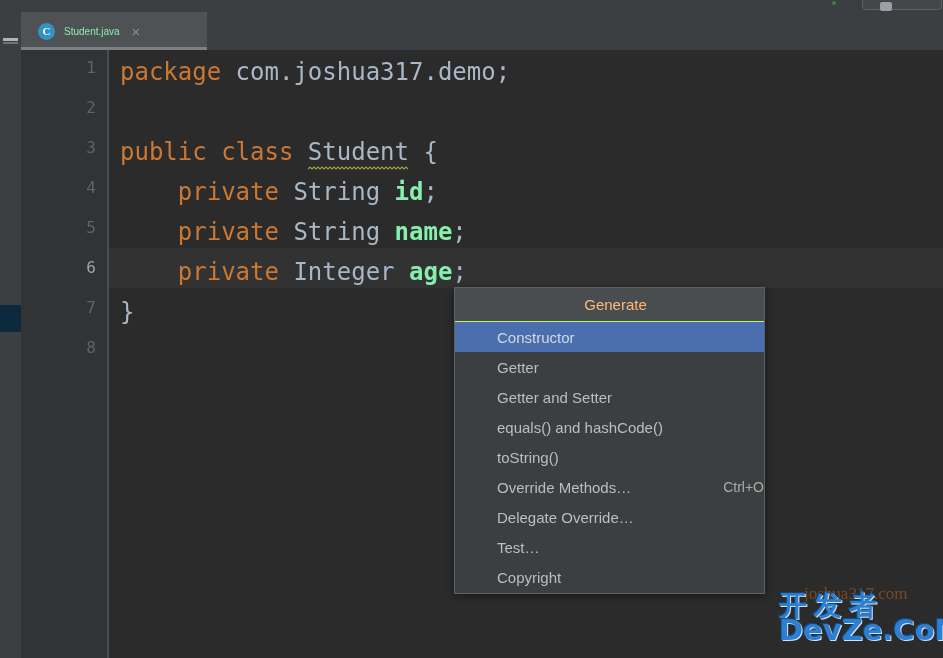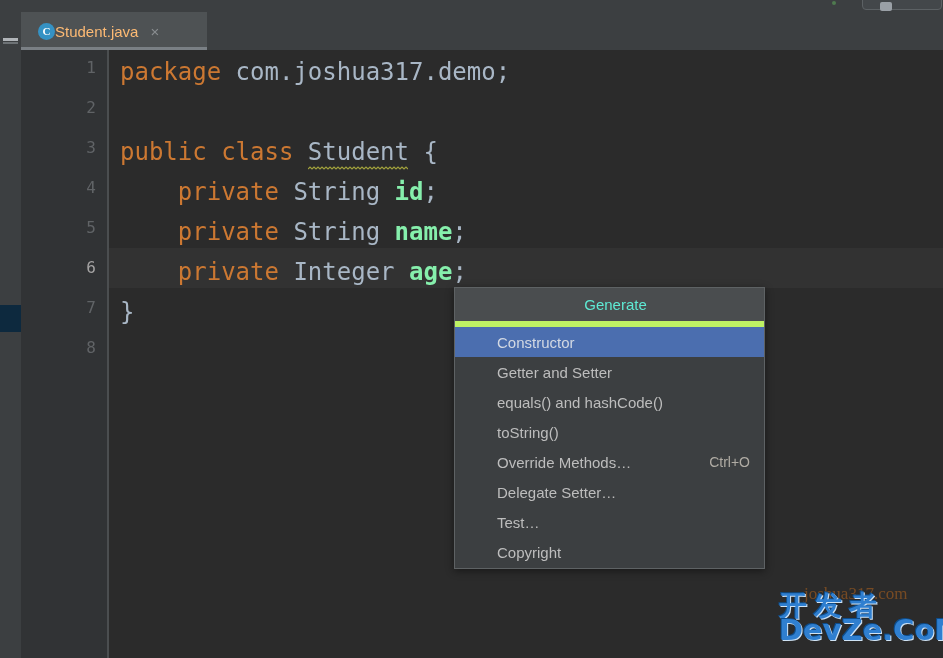--- a/index.html
+++ b/index.html
@@ -104,22 +104,23 @@
     color: #ffffff;
     font-size: 11px;
     font-weight: bold;
     display: flex;
     align-items: center;
     justify-content: center;
     flex: 0 0 auto;
     font-family: "Liberation Serif", serif;
   }
   .tab-label {
-    color: #fdba74;
-    font-size: 15px;
+    margin-left: 9px;
+    color: #86efac;
+    font-size: 10px;
     white-space: nowrap;
   }
   .tab-close {
     margin-left: 12px;
     color: #8a8e91;
     font-size: 15px;
     line-height: 1;
   }
 
   
@@ -190,35 +191,35 @@
     left: 454px; top: 287px;
     width: 311px;
     background: #3c3f41;
     border: 1px solid #5e6264;
     box-sizing: border-box;
     box-shadow: 0 2px 8px rgba(0,0,0,0.45);
   }
   .popup-header {
     height: 33px;
     background: #4a4d4f;
-    border-bottom: 6px solid #bef264;
+    border-bottom: 1px solid #bef264;
     display: flex;
     align-items: center;
     justify-content: center;
-    color: #5eead4;
+    color: #fdba74;
     font-size: 15px;
     padding-left: 12px;
   }
   .popup-list { padding: 0; margin: 0; }
   .popup-item {
     height: 30px;
     display: flex;
     align-items: center;
     padding-left: 42px;
-    padding-right: 14px;
+    padding-right: 0;
     color: #bdbdbd;
     font-size: 15px;
     box-sizing: border-box;
     white-space: nowrap;
   }
   .popup-item.selected {
     background: #4b6eaf;
     color: #d3d9e3;
   }
   .popup-item-label { flex: 1 1 auto; }
@@ -320,34 +321,37 @@
       </div>
   </div>
 
   <div class="popup">
     <div class="popup-header">Generate</div>
     <div class="popup-list" id="popup-list">
         <div class="popup-item selected">
           <span class="popup-item-label">Constructor</span>
         </div>
         <div class="popup-item">
+          <span class="popup-item-label">Getter</span>
+        </div>
+        <div class="popup-item">
           <span class="popup-item-label">Getter and Setter</span>
         </div>
         <div class="popup-item">
           <span class="popup-item-label">equals() and hashCode()</span>
         </div>
         <div class="popup-item">
           <span class="popup-item-label">toString()</span>
         </div>
         <div class="popup-item">
           <span class="popup-item-label">Override Methods…</span>
           <span class="popup-item-shortcut">Ctrl+O</span>
         </div>
         <div class="popup-item">
-          <span class="popup-item-label">Delegate Setter…</span>
+          <span class="popup-item-label">Delegate Override…</span>
         </div>
         <div class="popup-item">
           <span class="popup-item-label">Test…</span>
         </div>
         <div class="popup-item">
           <span class="popup-item-label">Copyright</span>
         </div>
       </div>
   </div>
 

